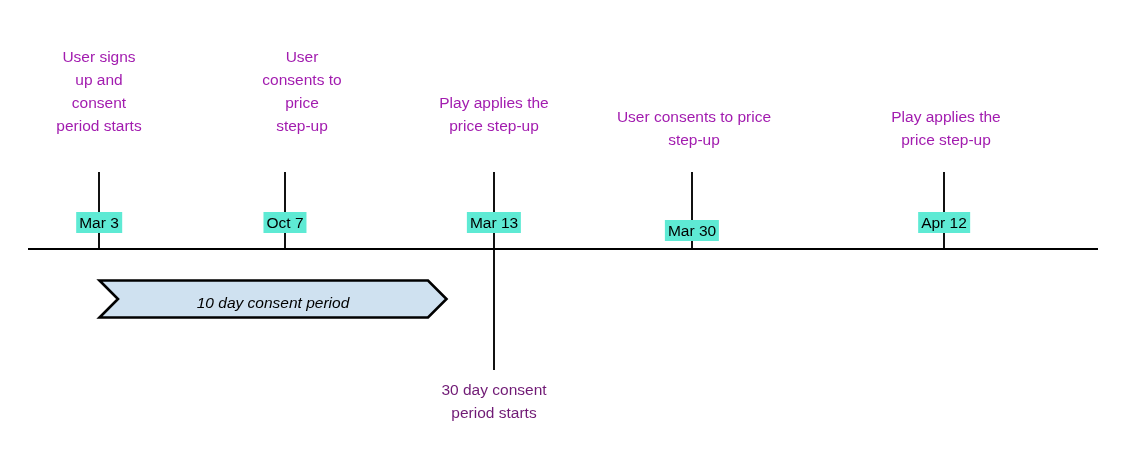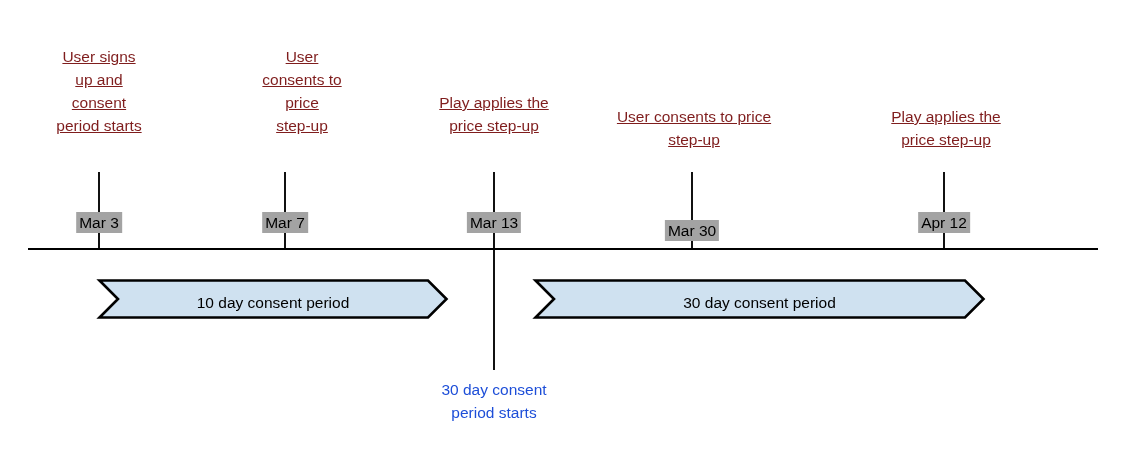--- a/index.html
+++ b/index.html
@@ -28,63 +28,63 @@
     width: 2px;
     background: #111111;
   }
   .tick-below {
     position: absolute;
     width: 2px;
     background: #111111;
   }
   .date-label {
     position: absolute;
-    background: #a3a3a3;
+    background: #5eead4;
     color: #000000;
     font-size: 15.5px;
     line-height: 19px;
     padding: 1px 3px;
     white-space: nowrap;
     transform: translateX(-50%);
   }
   .event-label {
     position: absolute;
-    color: #7f1d1d;
+    color: #a21caf;
     font-size: 15.5px;
     line-height: 23px;
     text-align: center;
     transform: translateX(-50%);
     white-space: pre-line;
-    text-decoration: underline;
   }
   .banner {
     position: absolute;
     top: 279px;
     height: 48px;
+    font-style: italic;
   }
   .banner svg {
     display: block;
     overflow: visible;
   }
   .banner-text {
     position: absolute;
     top: 0;
     left: 0;
     width: 100%;
     height: 100%;
     display: flex;
     align-items: center;
     justify-content: center;
     font-size: 15.5px;
     color: #000000;
     pointer-events: none;
   }
   .bottom-note {
     position: absolute;
-    color: #1d4ed8;
+    color: #701a75;
     font-size: 15.5px;
     line-height: 23px;
     text-align: center;
     transform: translateX(-50%);
     white-space: pre-line;
   }
 </style>
 </head>
 <body>
 
@@ -109,39 +109,33 @@
   <div class="event-label" style="left:946px; top:105px; width:200px;">Play applies the
 price step-up</div>
 
   <div class="tick" style="left:98px; top:172px; height:78px;"></div>
   <div class="tick" style="left:284px; top:172px; height:78px;"></div>
   <div class="tick" style="left:493px; top:172px; height:78px;"></div>
   <div class="tick" style="left:691px; top:172px; height:78px;"></div>
   <div class="tick" style="left:943px; top:172px; height:78px;"></div>
 
   <div class="date-label" style="left:99px; top:212px;">Mar 3</div>
-  <div class="date-label" style="left:285px; top:212px;">Mar 7</div>
+  <div class="date-label" style="left:285px; top:212px;">Oct 7</div>
   <div class="date-label" style="left:494px; top:212px;">Mar 13</div>
   <div class="date-label" style="left:692px; top:220px;">Mar 30</div>
   <div class="date-label" style="left:944px; top:212px;">Apr 12</div>
 
   <div class="axis-line"></div>
 
   <div class="tick-below" style="left:493px; top:250px; height:120px;"></div>
 
   <div class="banner" style="left:98px; width:350px;">
     <svg width="350" height="40" viewBox="0 0 350 40" preserveAspectRatio="none">
       <polygon points="1.5,1.5 330,1.5 348.5,20 330,38.5 1.5,38.5 20,20" fill="#cfe1f0" stroke="#000000" stroke-width="2.6" stroke-linejoin="miter"></polygon>
     </svg>
     <div class="banner-text">10 day consent period</div>
   </div>
 
-  <div class="banner" style="left:534px; width:451px;">
-    <svg width="451" height="40" viewBox="0 0 451 40" preserveAspectRatio="none">
-      <polygon points="1.5,1.5 431,1.5 449.5,20 431,38.5 1.5,38.5 20,20" fill="#cfe1f0" stroke="#000000" stroke-width="2.6" stroke-linejoin="miter"></polygon>
-    </svg>
-    <div class="banner-text">30 day consent period</div>
-  </div>
 
   <div class="bottom-note" style="left:494px; top:378px; width:200px;">30 day consent
 period starts</div>
 
 </div>
 
 </body></html>

